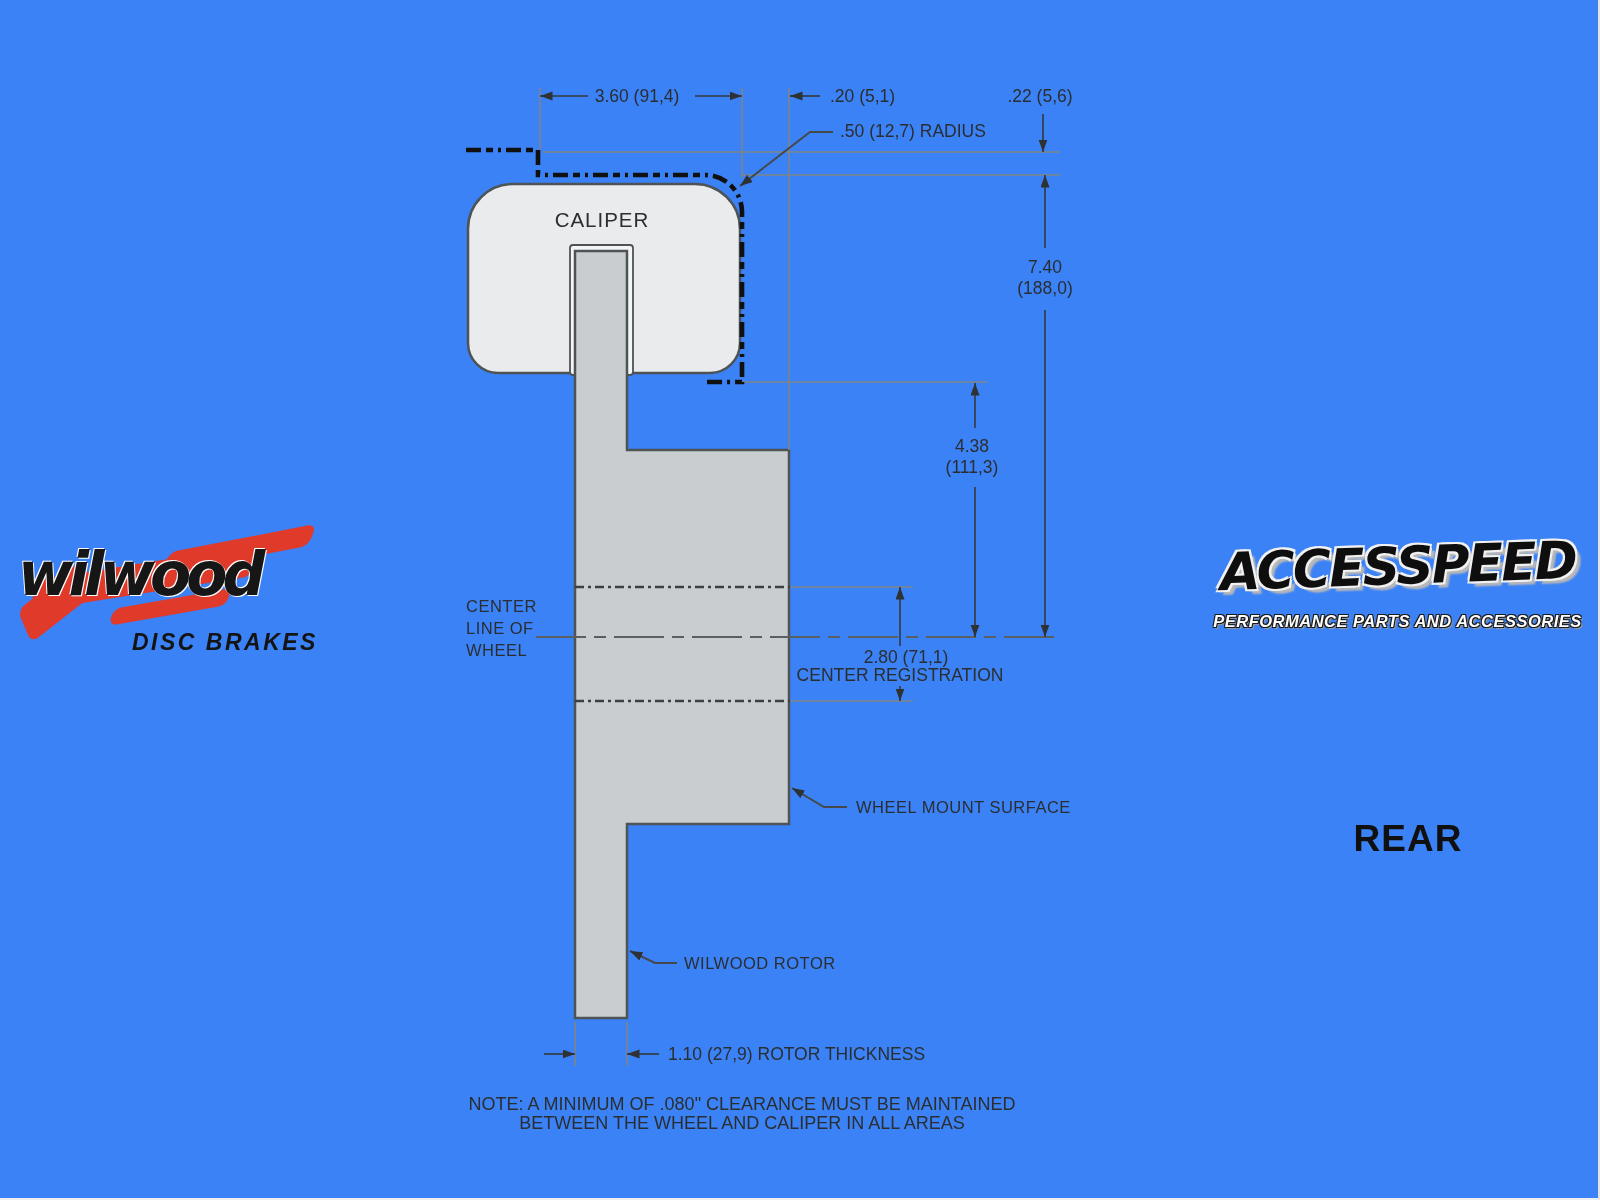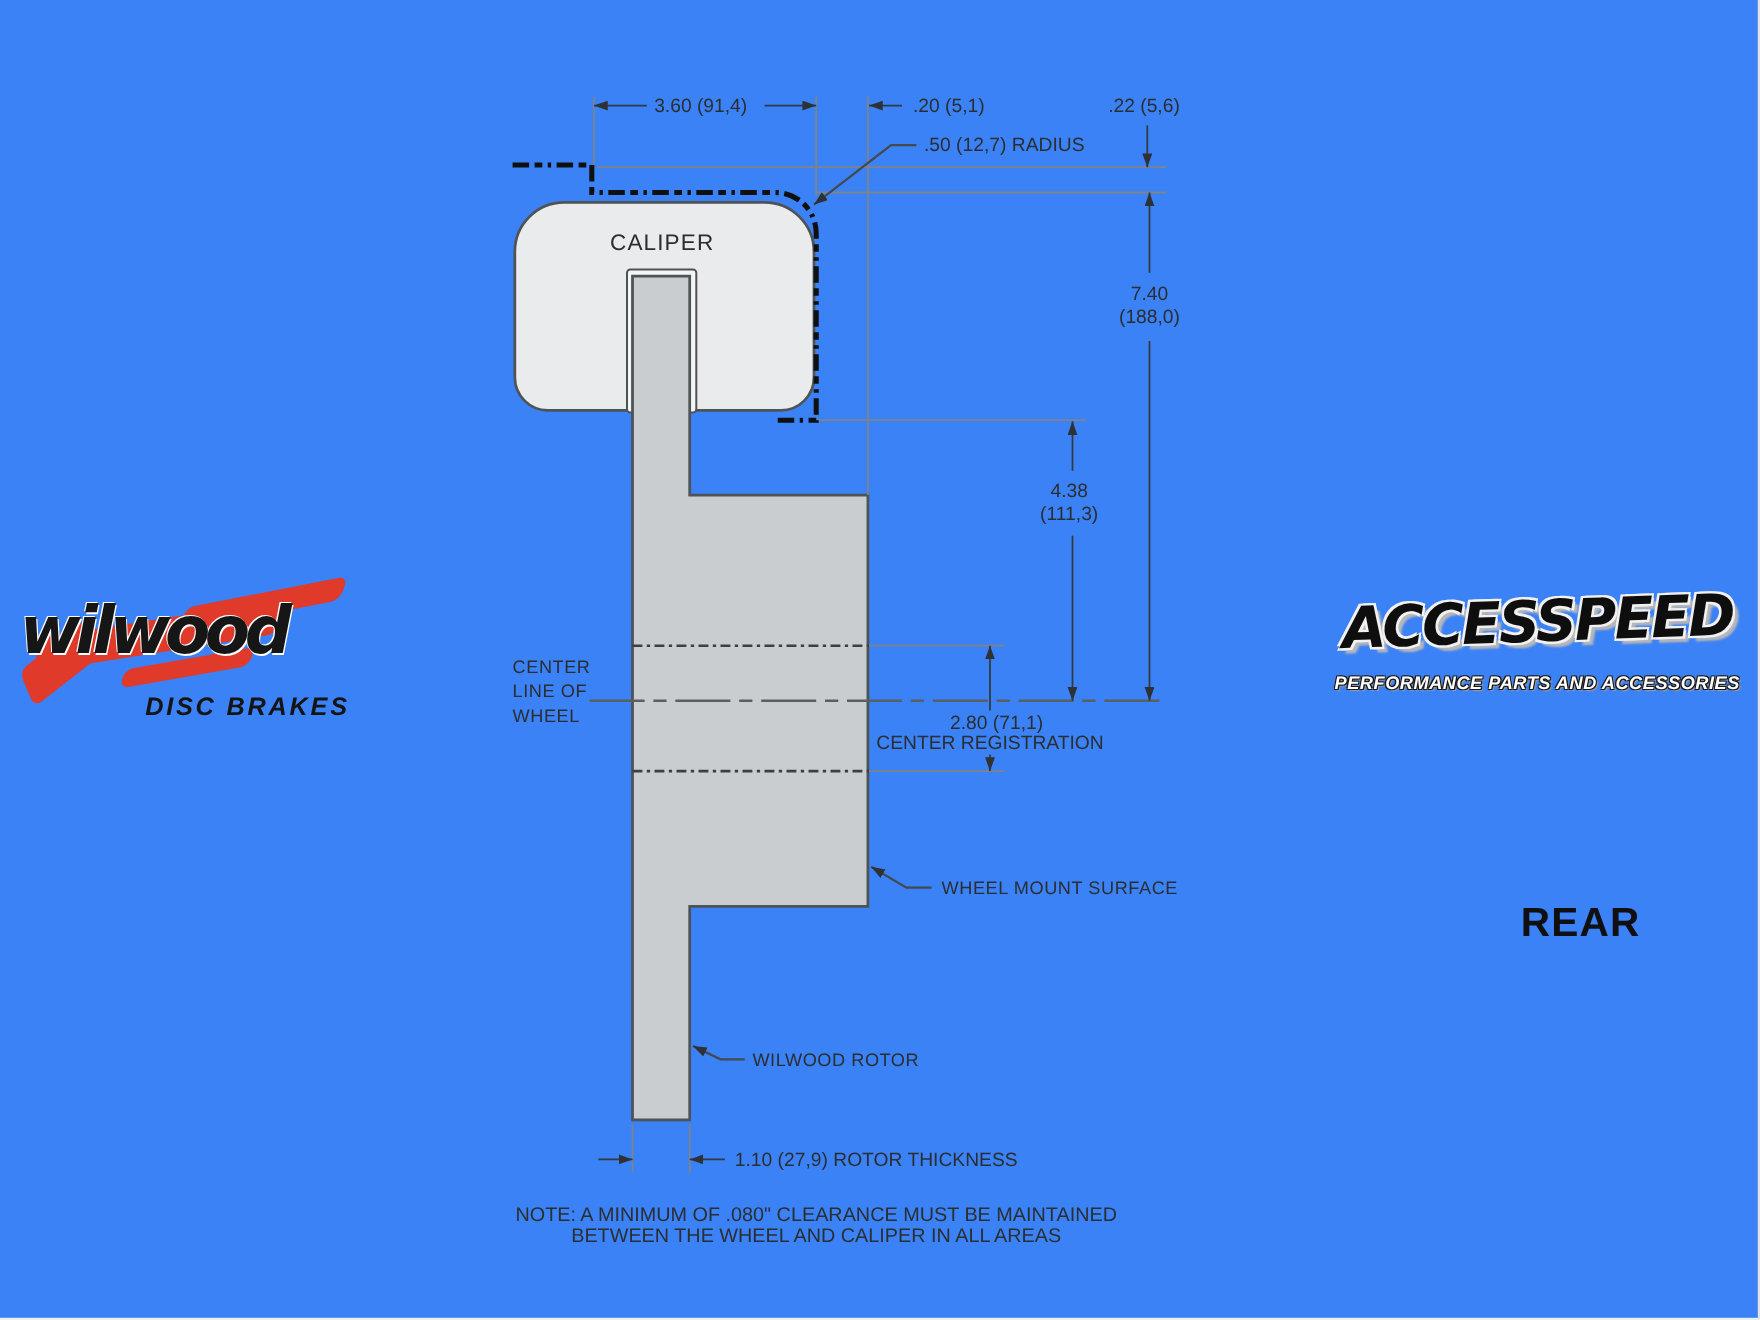--- a/index.html
+++ b/index.html
@@ -37,21 +37,21 @@
     font-style:italic;letter-spacing:-2px;color:#0e0e0e;transform:rotate(-2deg);white-space:nowrap;
     text-shadow:-2px -2px 0 #f1f1f1,2px -2px 0 #f1f1f1,-2px 2px 0 #f1f1f1,2px 2px 0 #f1f1f1,5px 5px 2px #b8b8b8;
   }
   .accesspeed .tagline{
     margin-top:16px;font-size:16.5px;font-weight:bold;font-style:italic;letter-spacing:.5px;
     color:#ffffff;white-space:nowrap;
     text-shadow:-1px -1px 0 #1a1a1a,1px -1px 0 #1a1a1a,-1px 1px 0 #1a1a1a,1px 1px 0 #1a1a1a,2px 2px 1px #9a9a9a;
   }
   
   .rear-label{
-    position:absolute;left:1347px;top:818px;width:180px;text-align:center;
+    position:absolute;left:1318px;top:818px;width:180px;text-align:center;
     font-size:37px;font-weight:bold;letter-spacing:1px;color:#101010;
   }
 </style>
 </head>
 <body>
 
 <div id="stage">
 
   <svg width="1600" height="1200" viewBox="0 0 1600 1200">
     <defs>

